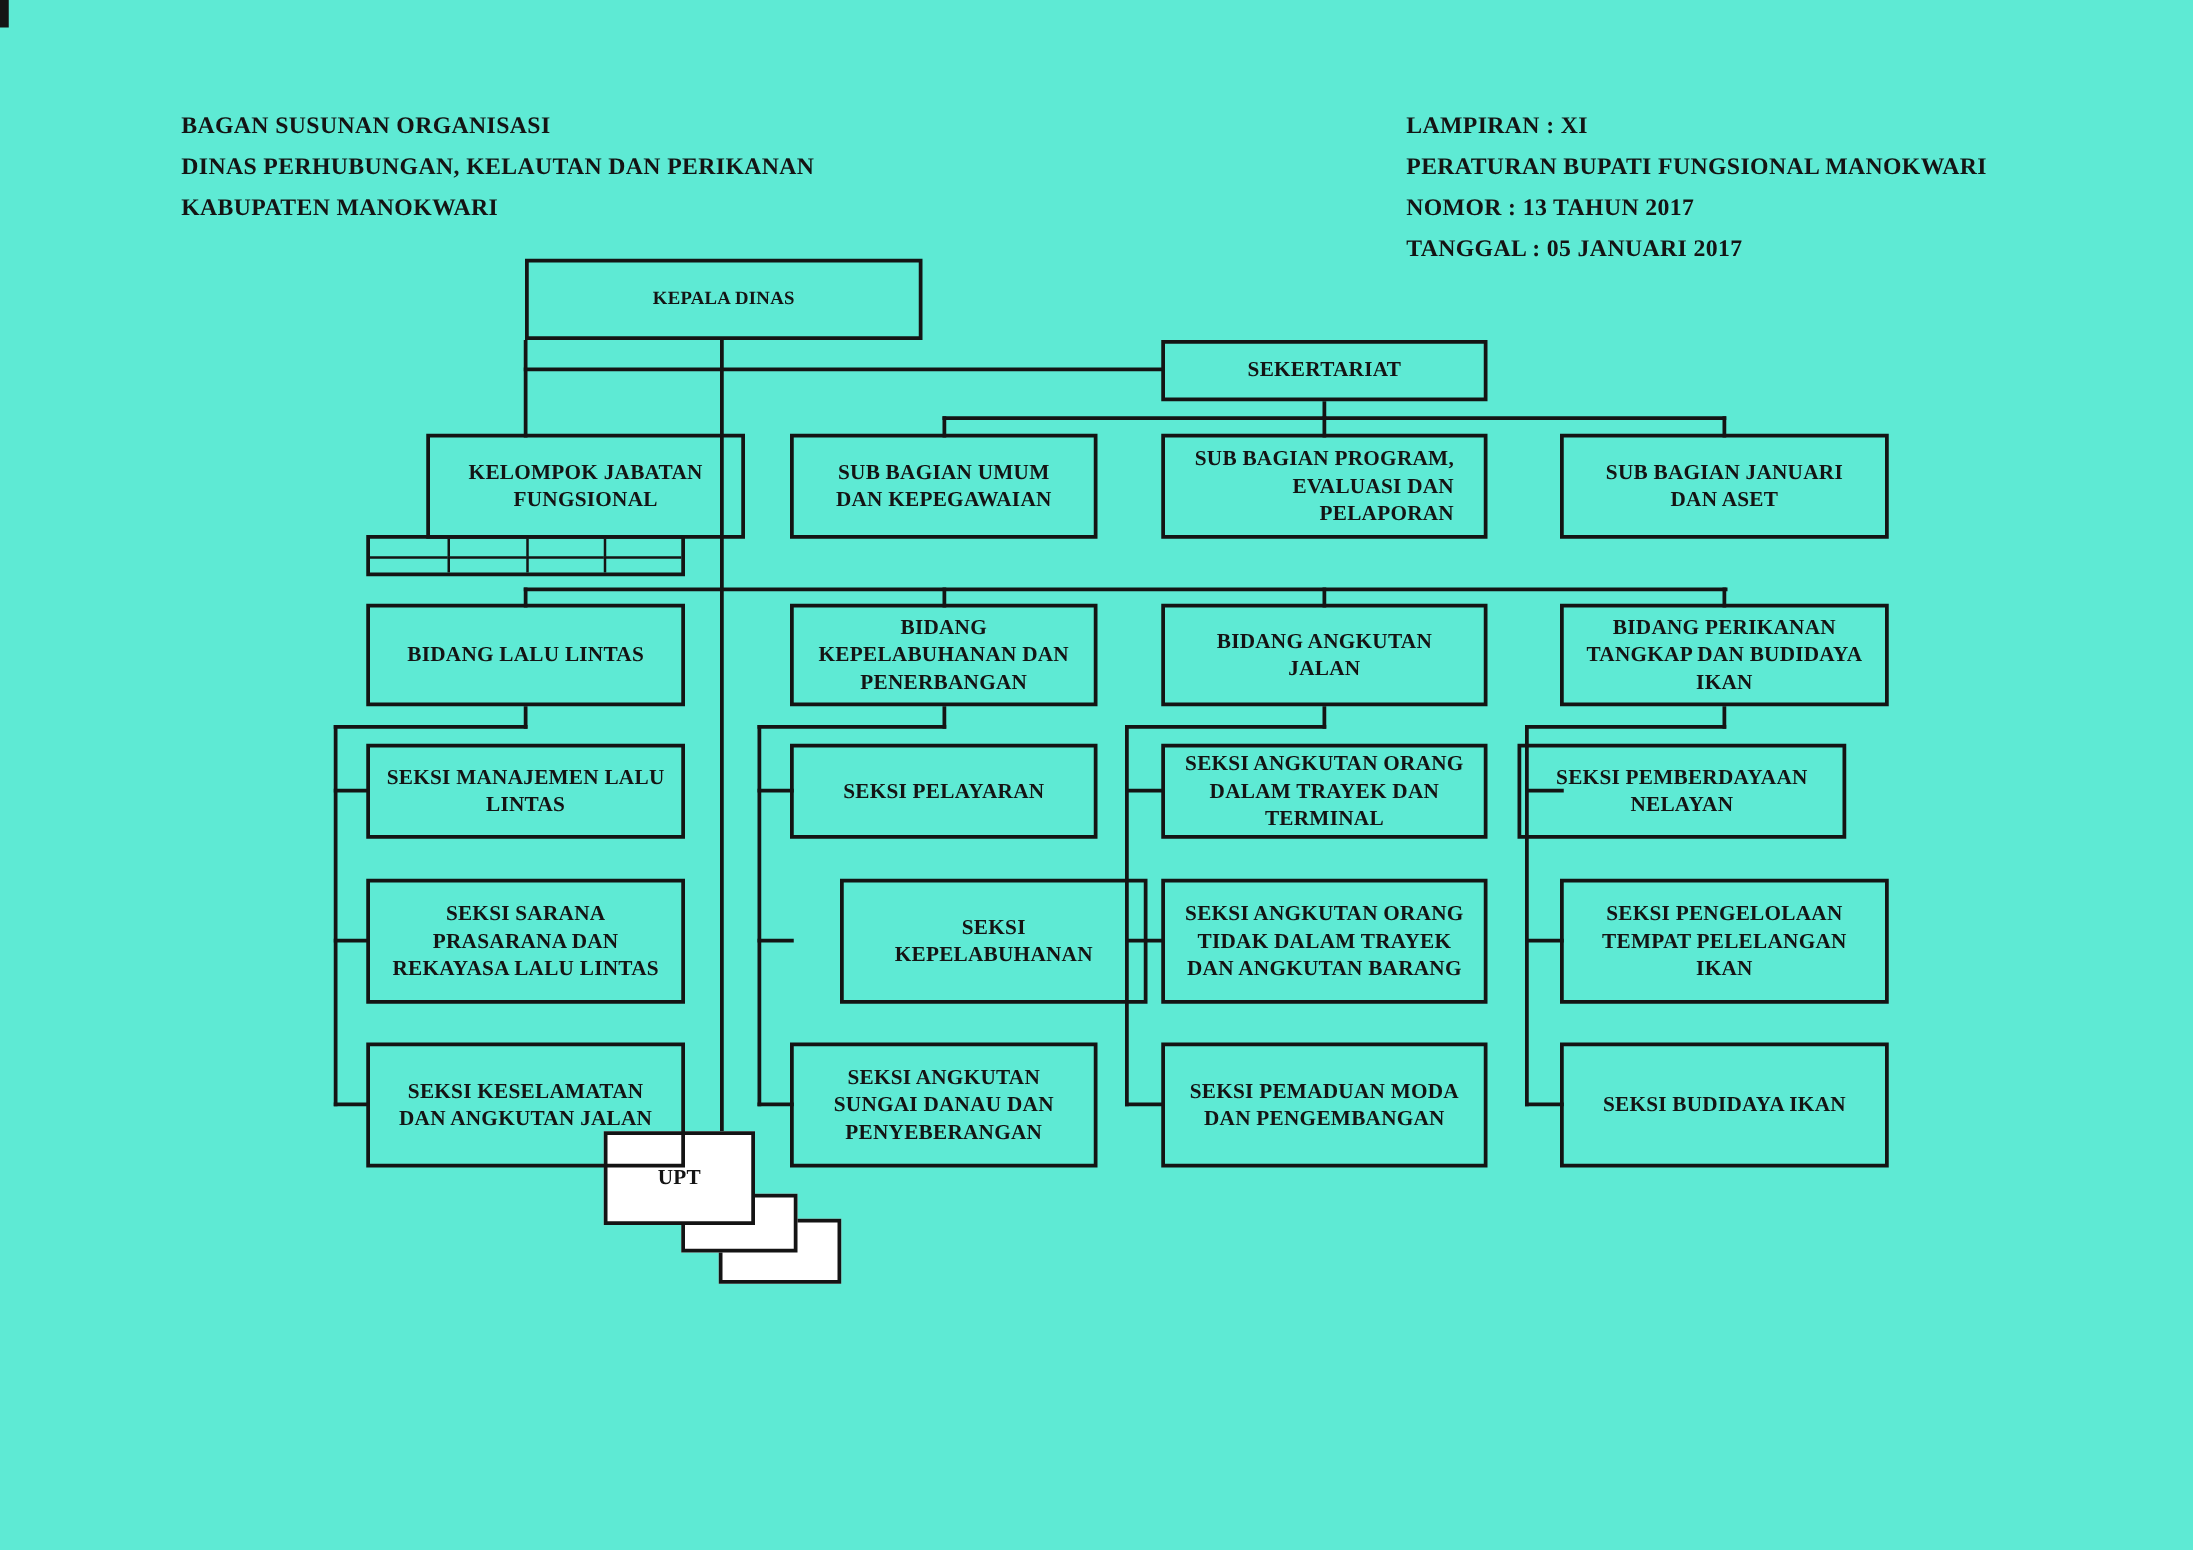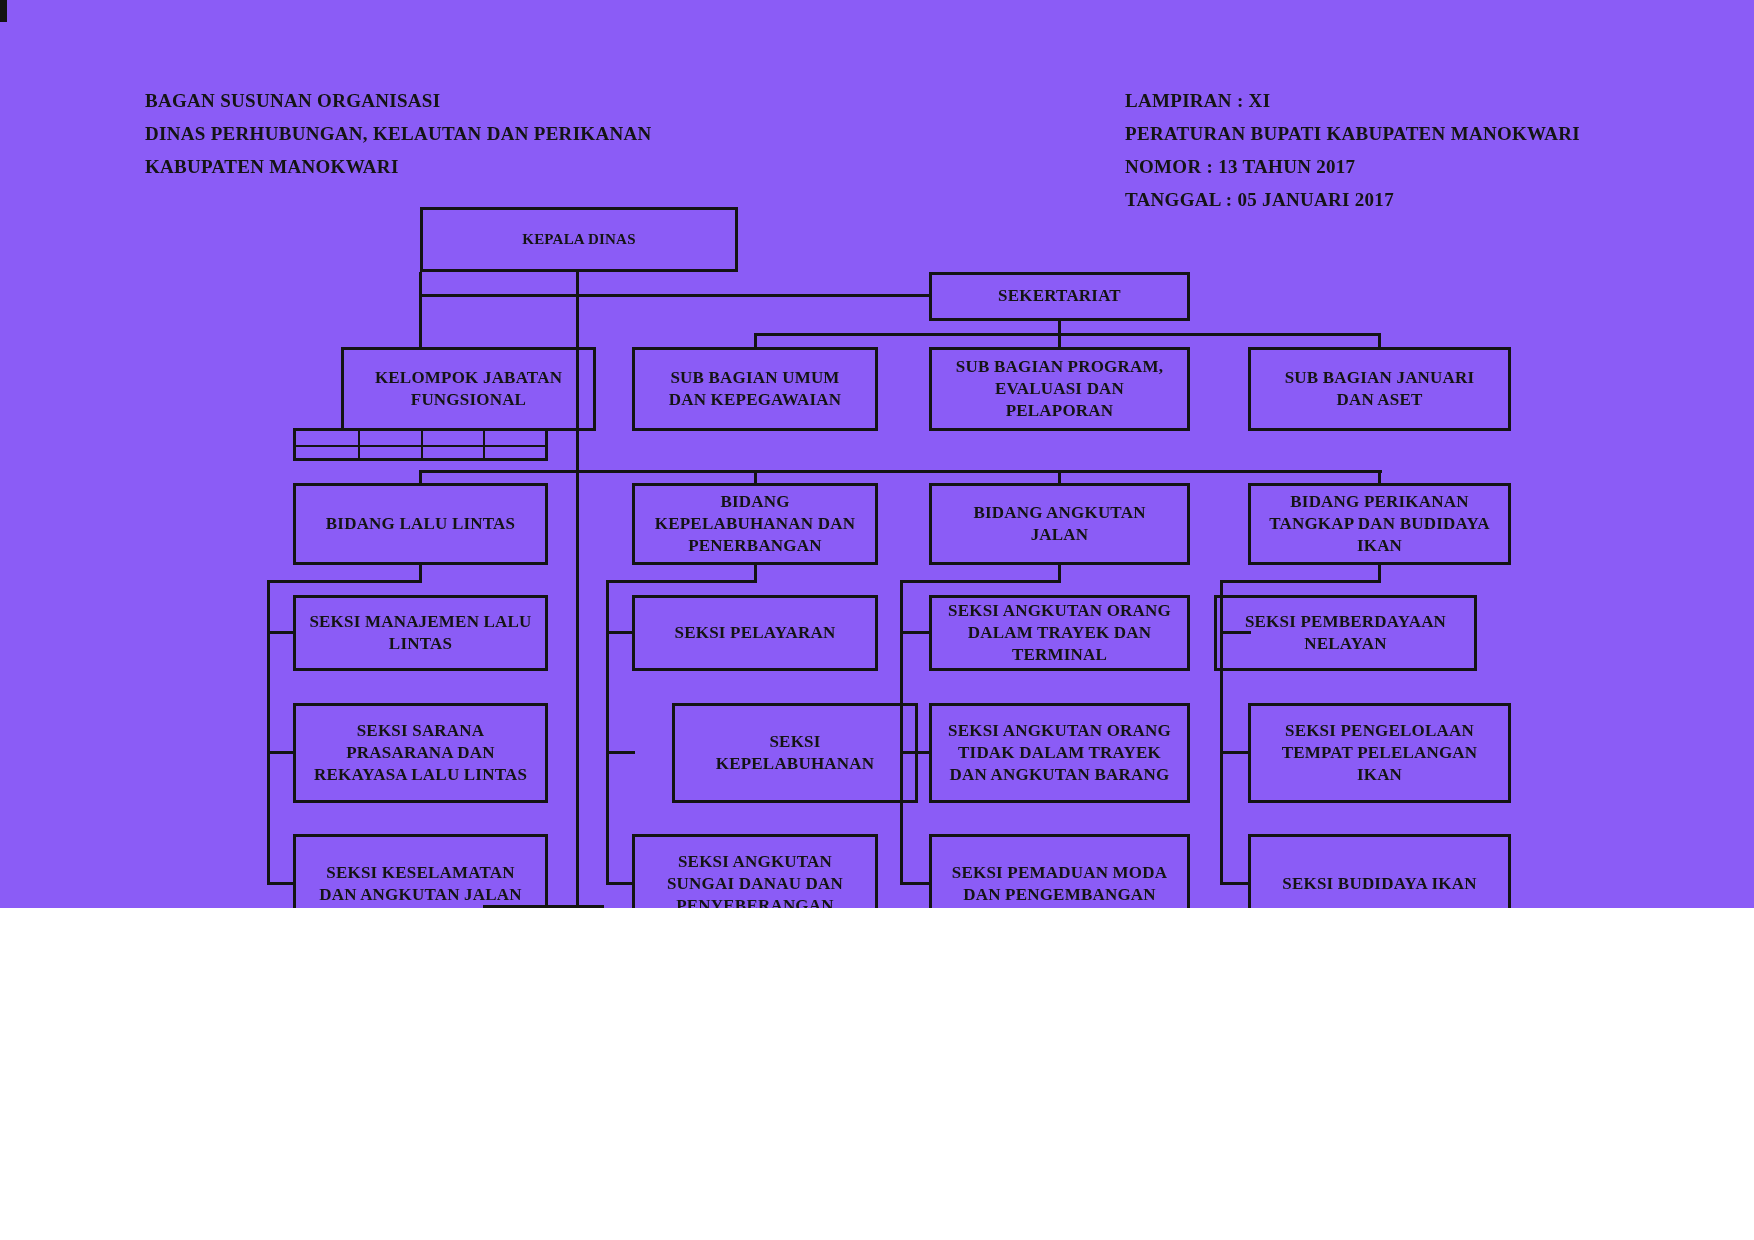--- a/index.html
+++ b/index.html
@@ -1,17 +1,17 @@
 <!DOCTYPE html>
 <html><head>
 <meta charset="utf-8">
 <style>
   html,body { margin:0; padding:0; background:#ffffff; }
   #page {
-    position:relative; width:1754px; height:908px; background:#8b5cf6;
+    position:relative; width:1754px; height:1240px; background:#5eead4;
     font-family:"Liberation Serif","DejaVu Serif",serif; color:#141414; overflow:hidden;
   }
   .hdr { position:absolute; font-weight:bold; font-size:19px; line-height:33px; letter-spacing:0.3px; white-space:nowrap; }
   .box {
     position:absolute; box-sizing:border-box; border:3px solid #141414;
     display:flex; align-items:center; justify-content:center; text-align:center;
     font-weight:bold; font-size:17px; line-height:1.3; letter-spacing:0.2px;
     padding:4px 8px; white-space:pre-line; background:transparent;
   }
   .box.big { font-size:15px; }
@@ -34,21 +34,21 @@
 
   <div class="artifact" style="left:0;top:4;width:7px;height:22px;"></div>
 
   <div class="hdr" style="left:145px;top:84px;">
     <div>BAGAN SUSUNAN ORGANISASI</div>
     <div>DINAS PERHUBUNGAN, KELAUTAN DAN PERIKANAN</div>
     <div>KABUPATEN MANOKWARI</div>
   </div>
   <div class="hdr" style="left:1125px;top:84px;">
     <div>LAMPIRAN : XI</div>
-    <div>PERATURAN BUPATI KABUPATEN MANOKWARI</div>
+    <div>PERATURAN BUPATI FUNGSIONAL MANOKWARI</div>
     <div>NOMOR : 13 TAHUN 2017</div>
     <div>TANGGAL : 05 JANUARI 2017</div>
   </div>
 
   <div class="line" style="left:576px;top:272px;width:3px;height:633px;"></div>
   <div class="line" style="left:419px;top:272px;width:3px;height:78px;"></div>
   <div class="line" style="left:419px;top:294px;width:513px;height:3px;"></div>
   <div class="line" style="left:1058px;top:321px;width:3px;height:15px;"></div>
   <div class="line" style="left:754px;top:333px;width:627px;height:3px;"></div>
   <div class="line" style="left:754px;top:333px;width:3px;height:17px;"></div>
@@ -103,21 +103,21 @@
     <div></div>
       <div></div>
     <div></div>
       <div></div>
     <div></div>
       <div></div>
   </div>
 
   <div class="box" style="left:632px;top:347px;width:246px;height:84px;">SUB BAGIAN UMUM
 DAN KEPEGAWAIAN</div>
-  <div class="box" style="left:929px;top:347px;width:261px;height:84px;">SUB BAGIAN PROGRAM,
+  <div class="box" style="left:929px;top:347px;width:261px;height:84px;text-align:right;">SUB BAGIAN PROGRAM,
 EVALUASI DAN
 PELAPORAN</div>
   <div class="box" style="left:1248px;top:347px;width:263px;height:84px;">SUB BAGIAN JANUARI
 DAN ASET</div>
 
   <div class="box" style="left:293px;top:483px;width:255px;height:82px;">BIDANG LALU LINTAS</div>
   <div class="box" style="left:632px;top:483px;width:246px;height:82px;">BIDANG
 KEPELABUHANAN DAN
 PENERBANGAN</div>
   <div class="box" style="left:929px;top:483px;width:261px;height:82px;">BIDANG ANGKUTAN

